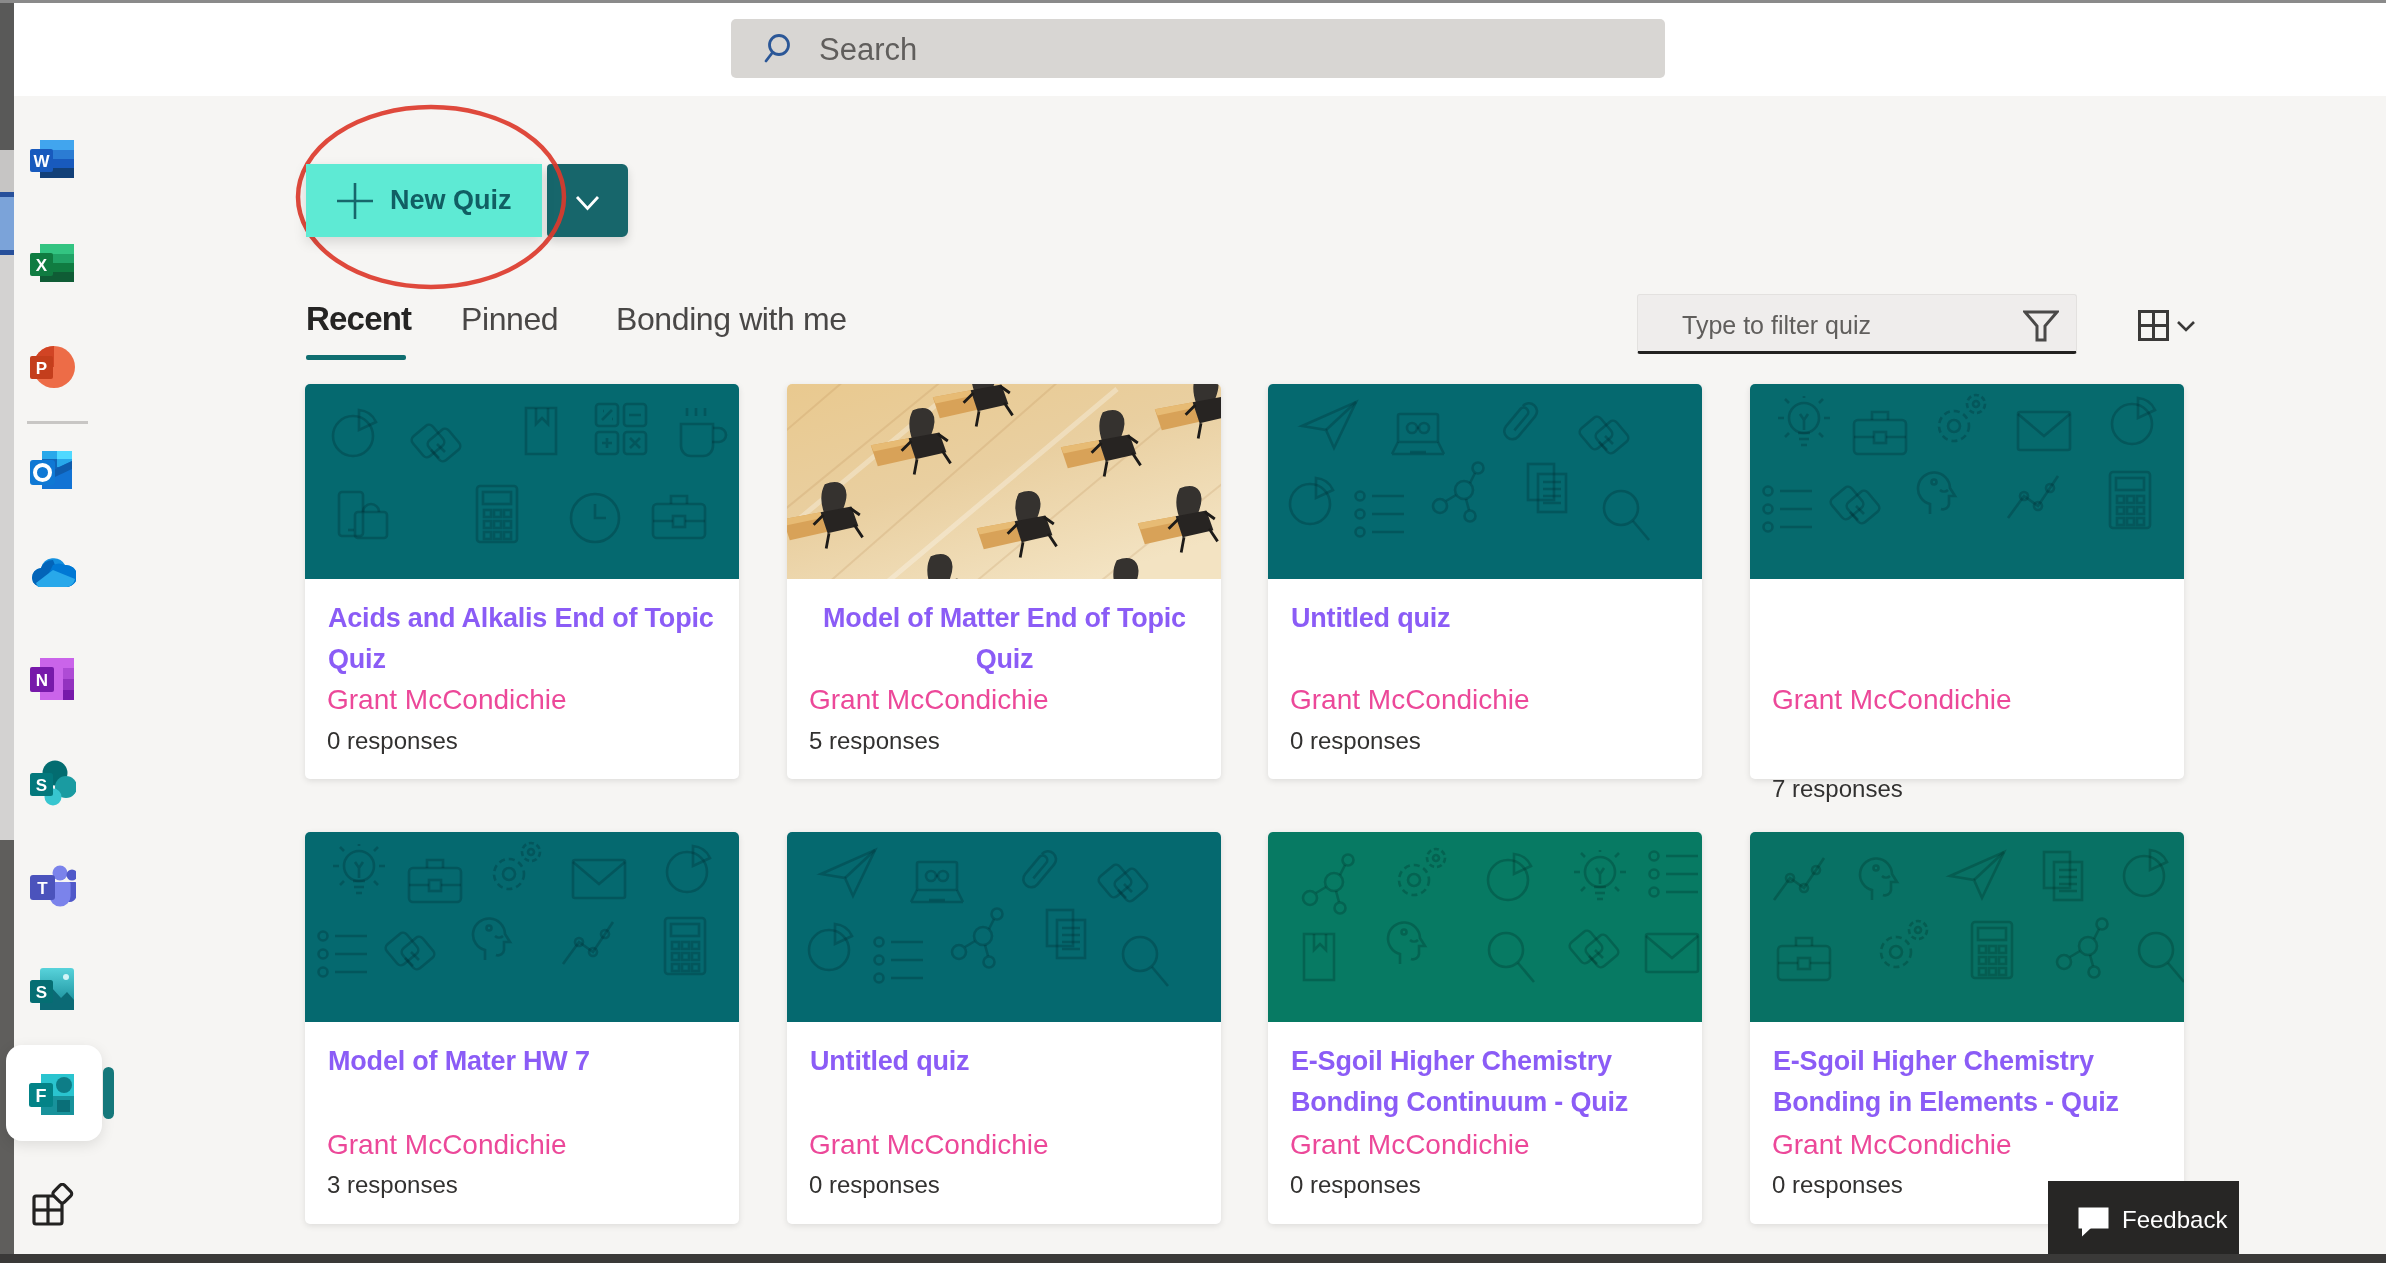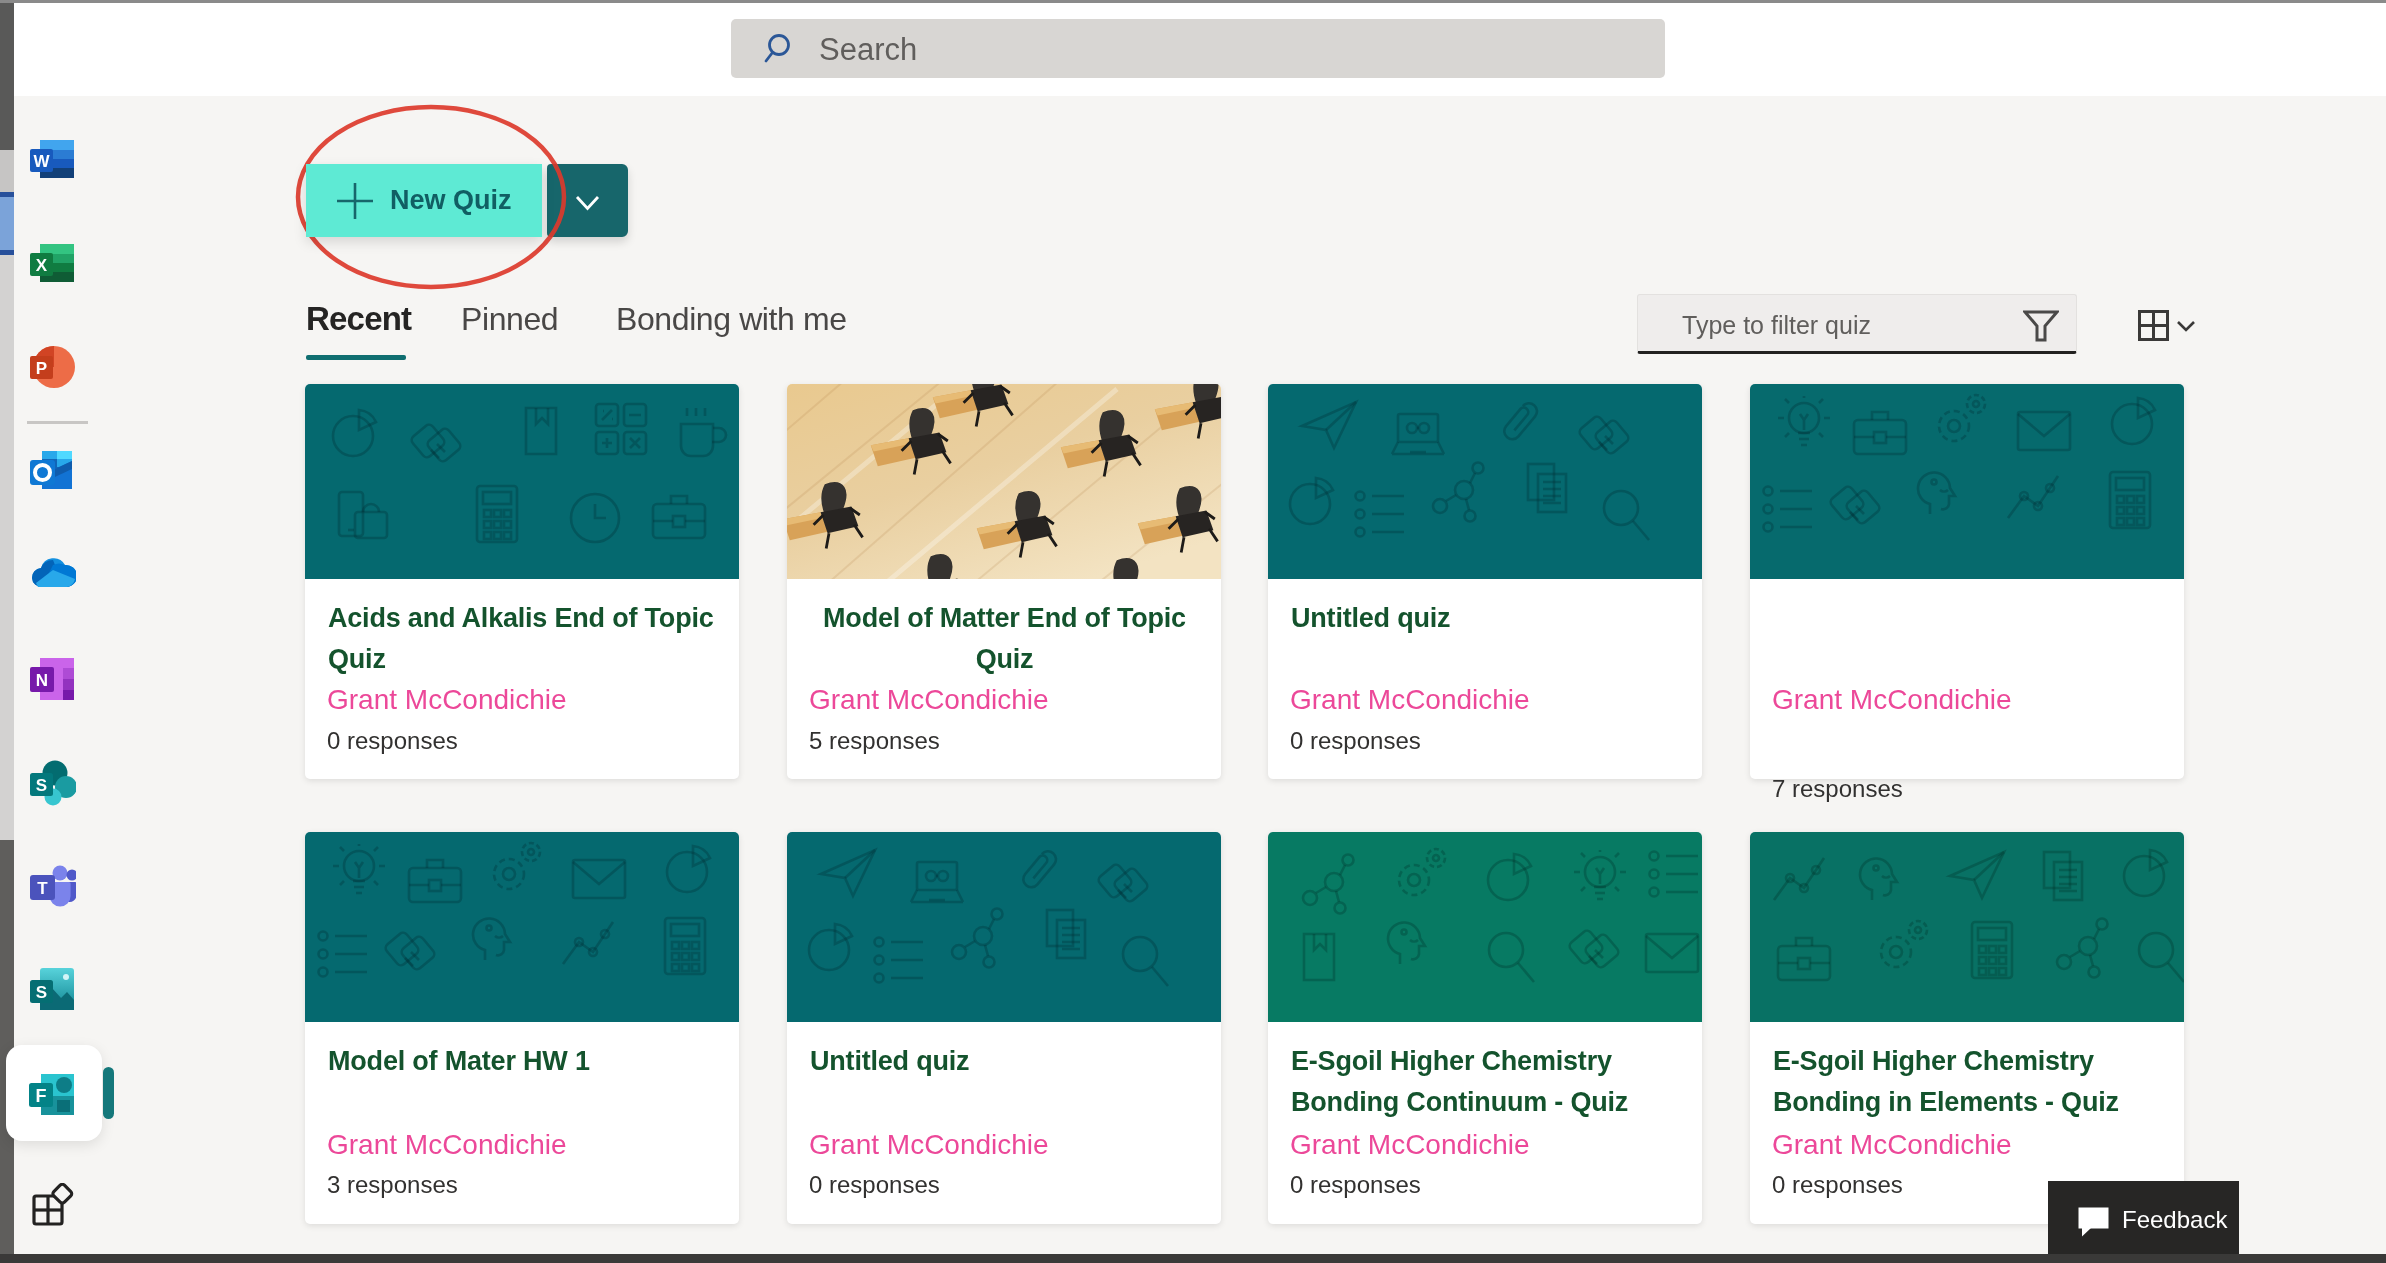--- a/index.html
+++ b/index.html
@@ -2,21 +2,21 @@
 <html><head>
 <meta charset="utf-8">
 <style>
   * { margin:0; padding:0; box-sizing:border-box; }
   html,body { width:2386px; height:1263px; overflow:hidden; }
   body { font-family:"Liberation Sans", sans-serif; background:#f6f5f3; position:relative; }
   .abs { position:absolute; }
   .card { position:absolute; width:434px; background:#fff; border-radius:5px; box-shadow:0 2px 6px rgba(0,0,0,.10); }
   .banner { border-radius:5px 5px 0 0; overflow:hidden; position:relative; }
   .cbody { padding:19px 22px 0 23px; }
-  .ctitle { font-size:27px; font-weight:bold; color:#14532d; line-height:41px; letter-spacing:-0.2px; white-space:nowrap; }
+  .ctitle { font-size:27px; font-weight:bold; color:#8b5cf6; line-height:41px; letter-spacing:-0.2px; white-space:nowrap; }
   .cauthor { position:absolute; left:22px; font-size:28px; color:#ec4899; }
   .cresp  { position:absolute; left:22px; font-size:24px; color:#323130; }
 </style>
 </head>
 <body>
 
 <div class="abs" style="left:14px; top:3px; width:2372px; height:1260px; background:#f6f5f3;"></div>
 
 <div class="abs" style="left:0; top:0; width:2386px; height:3px; background:#8a8a8a;"></div>
 
@@ -435,21 +435,21 @@
         <use href="#d-env" x="262" y="16"></use>
         <use href="#d-pie" x="352" y="6"></use>
       <use href="#d-list" x="8" y="92"></use>
         <use href="#d-shake" x="74" y="86"></use>
         <use href="#d-head" x="158" y="70"></use>
         <use href="#d-scatter" x="252" y="80"></use>
         <use href="#d-calc" x="348" y="82"></use>
     </svg>
   </div>
   <div class="cbody">
-    <div class="ctitle">Model of Mater HW 1</div>
+    <div class="ctitle">Model of Mater HW 7</div>
     <div class="cauthor" style="top:297px;">Grant McCondichie</div>
     <div class="cresp" style="top:339px;">3 responses</div>
   </div>
 </div>
 
 <div class="card" style="left:787px; top:832px; height:392px;">
   <div class="banner" style="height:190px; background:#05696f;">
     <svg width="434" height="190" viewBox="0 0 434 190" fill="none" stroke="rgba(1,42,50,.30)" stroke-width="2.6">
       <use href="#d-plane" x="30" y="12"></use>
         <use href="#d-laptop" x="118" y="22"></use>

